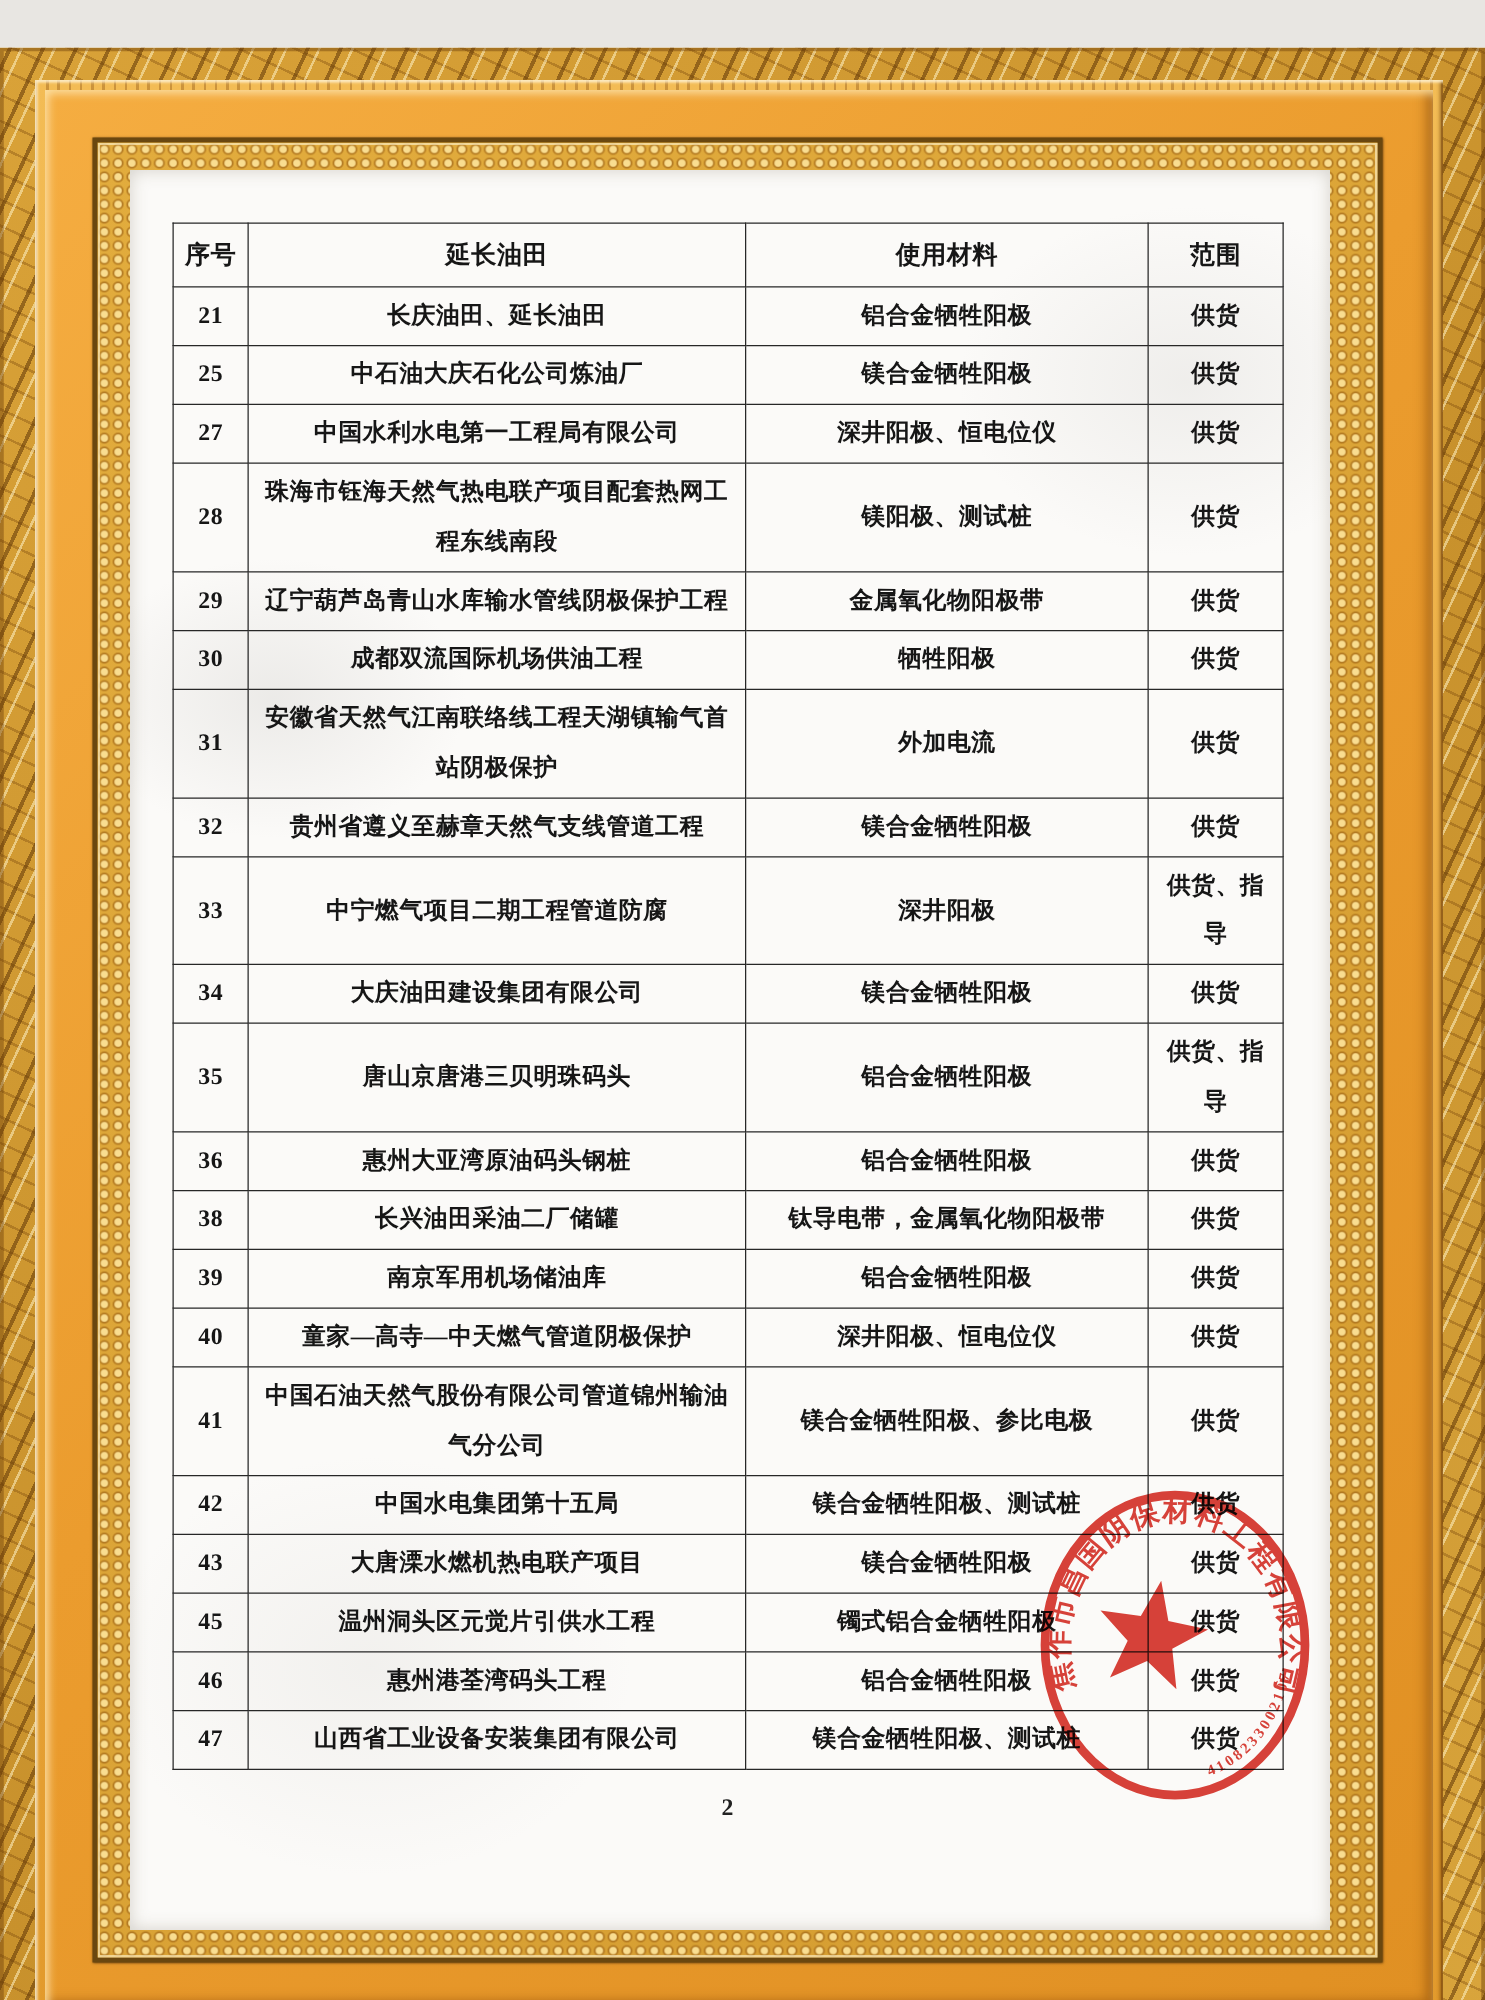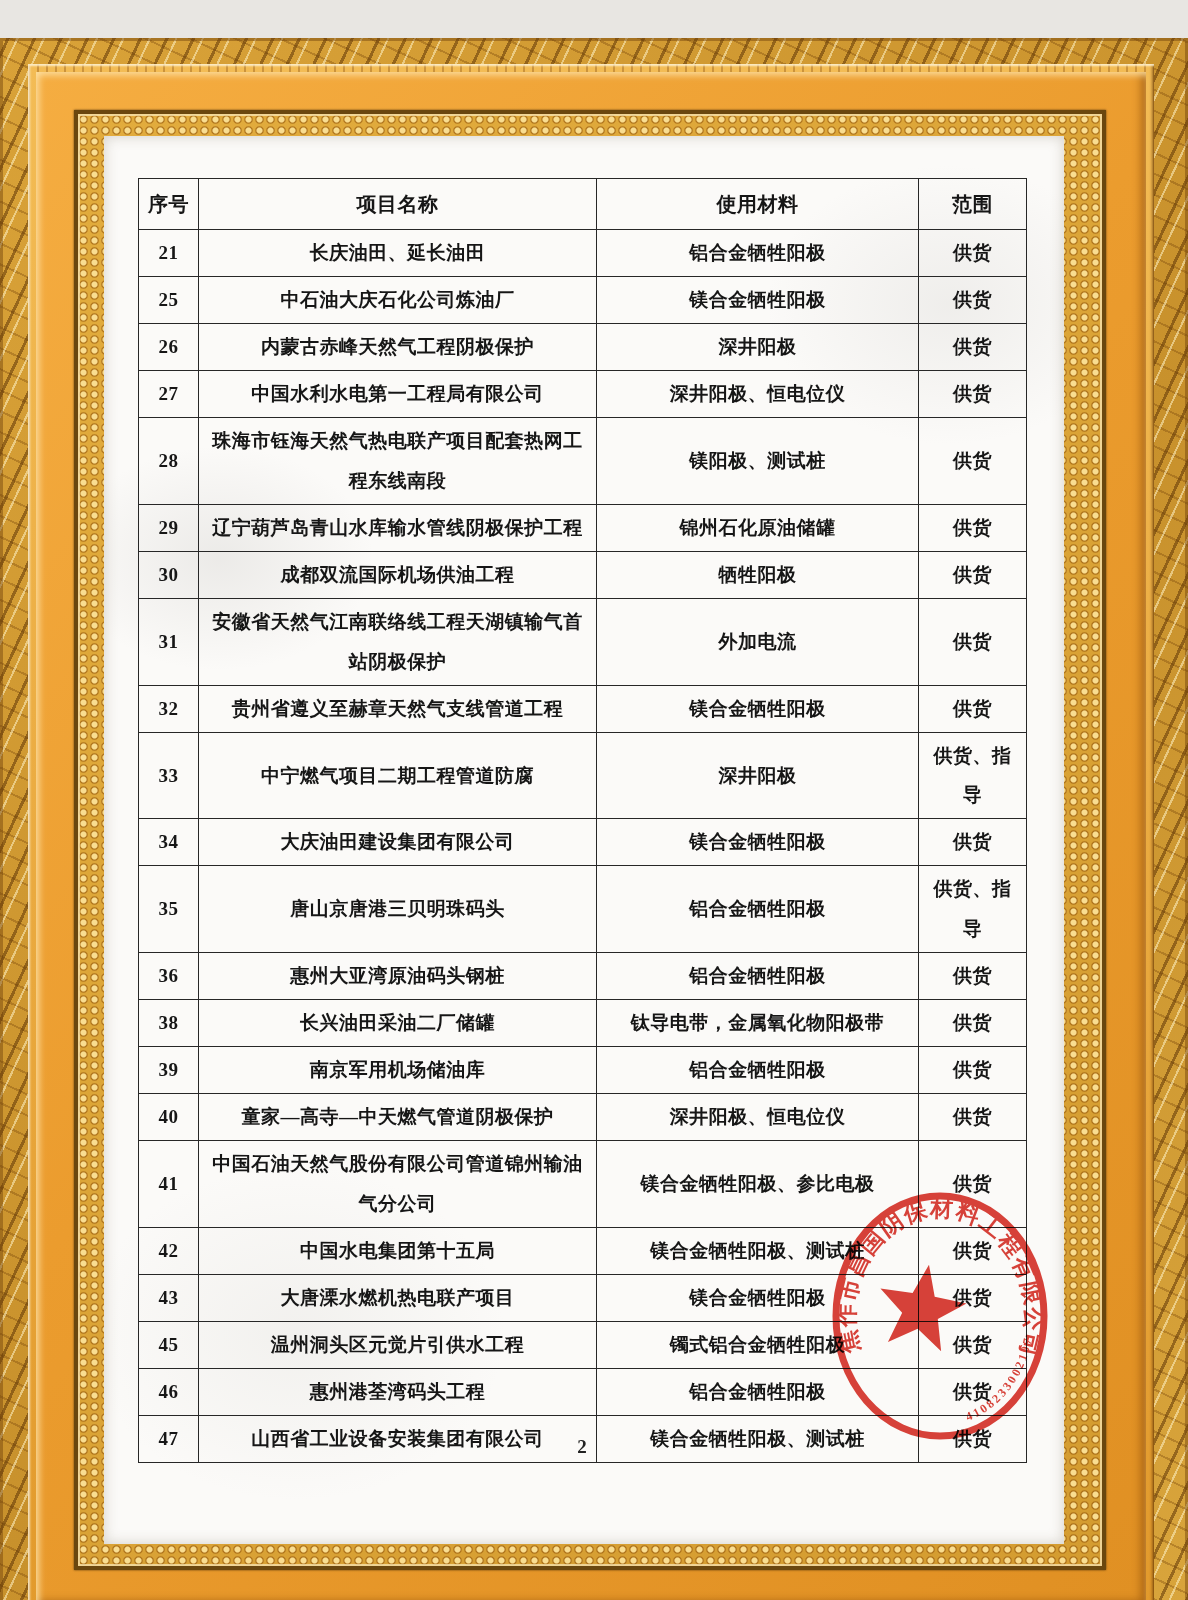--- a/index.html
+++ b/index.html
@@ -107,65 +107,59 @@
     <table class="doc">
       <colgroup>
           <col class="c1">
           <col class="c2">
           <col class="c3">
           <col class="c4">
         </colgroup>
       <thead>
         <tr>
           <th>序号</th>
-          <th>项目名称</th>
+          <th>延长油田</th>
           <th>使用材料</th>
           <th>范围</th>
         </tr>
       </thead>
       <tbody>
   <tr>
     <td class="c-no">21</td>
     <td class="c-proj">长庆油田、延长油田</td>
     <td class="c-mat">铝合金牺牲阳极</td>
     <td class="c-scope">供货</td>
   </tr>
 
   <tr>
     <td class="c-no">25</td>
     <td class="c-proj">中石油大庆石化公司炼油厂</td>
     <td class="c-mat">镁合金牺牲阳极</td>
     <td class="c-scope">供货</td>
   </tr>
 
-  <tr>
-    <td class="c-no">26</td>
-    <td class="c-proj">内蒙古赤峰天然气工程阴极保护</td>
-    <td class="c-mat">深井阳极</td>
-    <td class="c-scope">供货</td>
-  </tr>
 
   <tr>
     <td class="c-no">27</td>
     <td class="c-proj">中国水利水电第一工程局有限公司</td>
     <td class="c-mat">深井阳极、恒电位仪</td>
     <td class="c-scope">供货</td>
   </tr>
 
   <tr>
     <td class="c-no">28</td>
     <td class="c-proj">珠海市钰海天然气热电联产项目配套热网工程东线南段</td>
     <td class="c-mat">镁阳极、测试桩</td>
     <td class="c-scope">供货</td>
   </tr>
 
   <tr>
     <td class="c-no">29</td>
     <td class="c-proj">辽宁葫芦岛青山水库输水管线阴极保护工程</td>
-    <td class="c-mat">锦州石化原油储罐</td>
+    <td class="c-mat">金属氧化物阳极带</td>
     <td class="c-scope">供货</td>
   </tr>
 
   <tr>
     <td class="c-no">30</td>
     <td class="c-proj">成都双流国际机场供油工程</td>
     <td class="c-mat">牺牲阳极</td>
     <td class="c-scope">供货</td>
   </tr>
 

